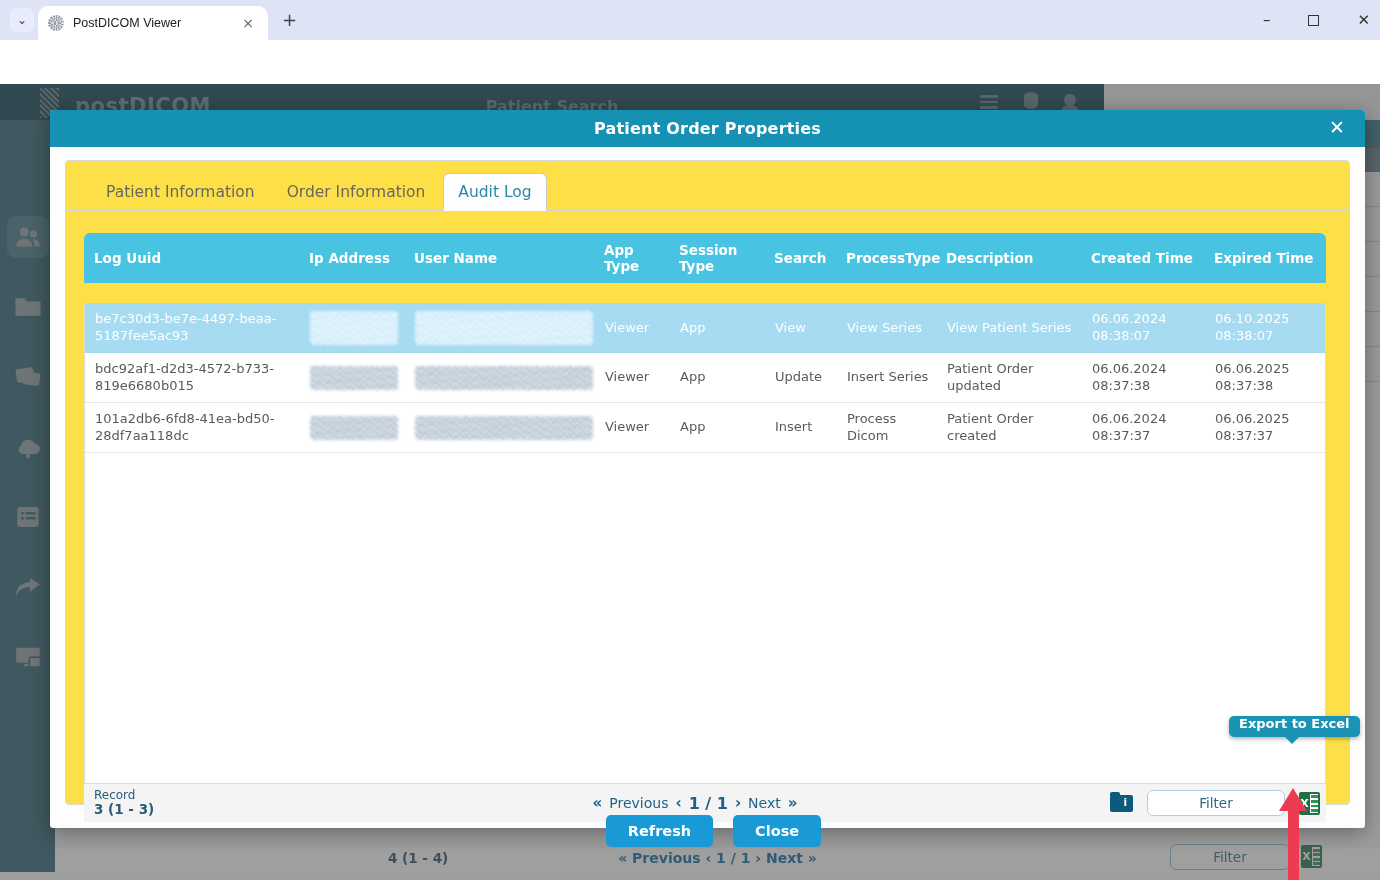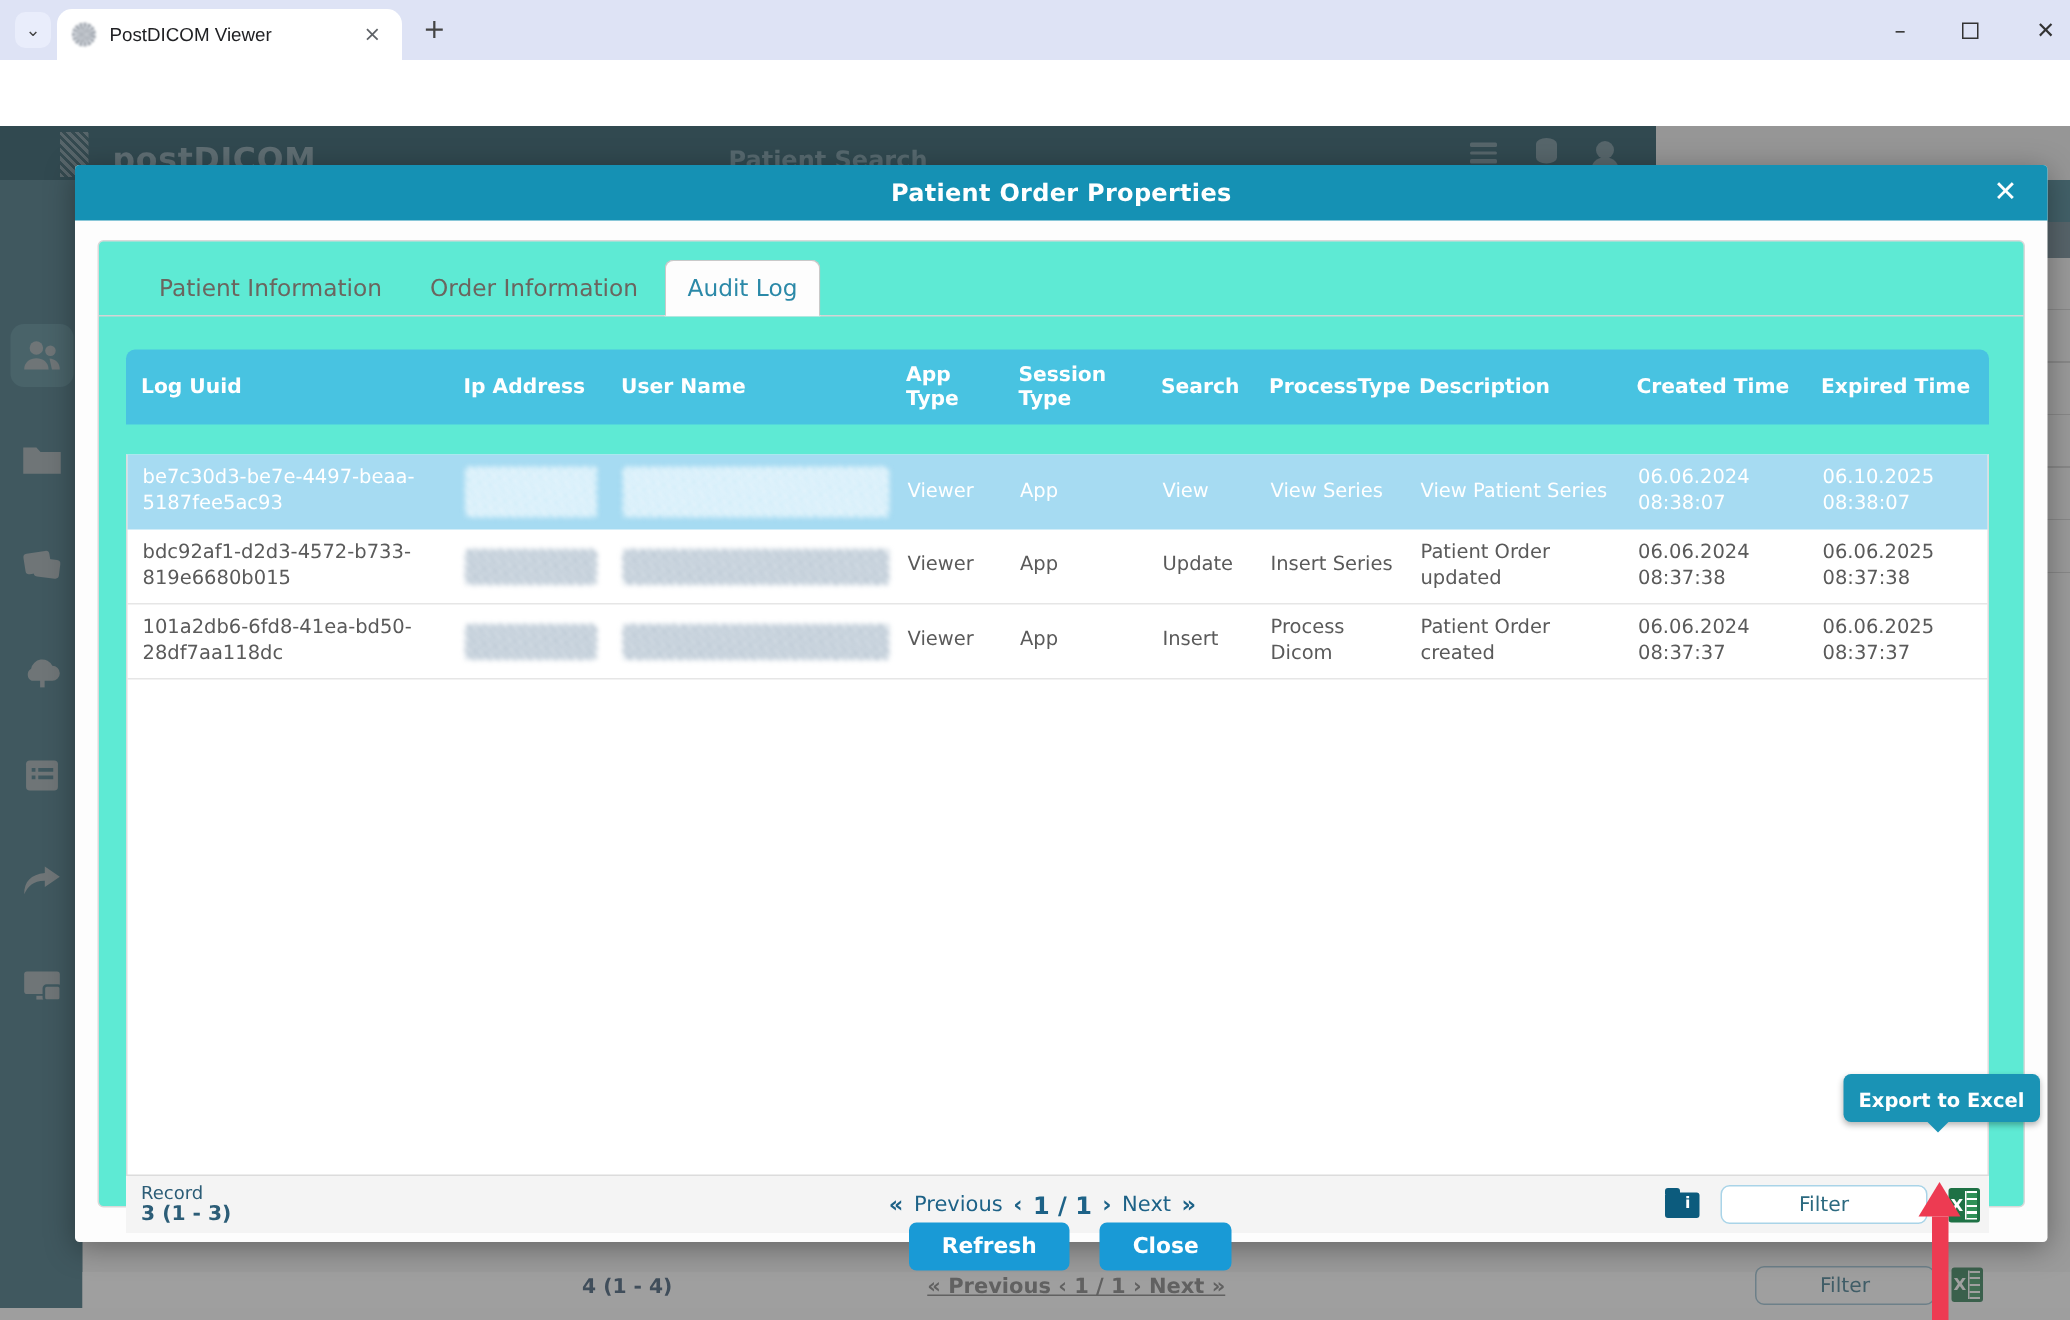--- a/index.html
+++ b/index.html
@@ -59,35 +59,35 @@
   .sb-active { position:absolute; left:7px; width:42px; height:42px; background:#3e7886; border-radius:9px;
     display:flex; align-items:center; justify-content:center; }
   .sb-active svg { width:30px; height:30px; fill:#93a0a5; }
   .bg-band1 { position:absolute; left:55px; top:36px; right:0; height:28px; background:#2f7183; }
   .bg-band2 { position:absolute; left:55px; top:64px; right:0; height:24px; background:#5e7b88; }
   .bg-rows { position:absolute; left:55px; top:88px; right:0; height:210px; background:#f2f2f2;
     background-image:repeating-linear-gradient(#f2f2f2 0 34px, #c9c9c9 34px 35px); }
   .bg-white { position:absolute; left:55px; top:298px; right:0; bottom:32px; background:#f4f4f4; }
   .bg-footer { position:absolute; left:55px; bottom:8px; right:0; height:24px; background:#fdfdfd; }
   .bg-rec { position:absolute; left:333px; top:2px; font-size:13.5px; font-weight:bold; color:#2c4a66; }
-  .bg-pag { position:absolute; left:0; right:0; top:2px; text-align:center; font-size:14px; font-weight:bold; color:#737373;text-decoration:underline; }
+  .bg-pag { position:absolute; left:0; right:0; top:2px; text-align:center; font-size:14px; font-weight:bold; color:#0369a1; }
   .bg-filter { position:absolute; right:90px; top:-4px; width:120px; height:26px; border:1.5px solid #8fb8cc;
     border-radius:6px; text-align:center; font-size:13.5px; color:#2c6a80; padding-top:4px; background:#fdfdfd; }
   .bg-strip { position:absolute; left:0; bottom:0; right:0; height:8px; background:#fbfbfb; }
   #dim-overlay { position:absolute; left:0; top:84px; width:1380px; height:796px; background:rgba(82,82,82,.55); z-index:5; }
 
   
   #modal { position:absolute; left:50px; top:110px; width:1315px; height:718px; background:#fdfdfd;
     border-radius:3px; z-index:10; box-shadow:0 4px 20px rgba(0,0,0,.35); }
   .modal-header { height:37px; background:#1591b4; border-radius:3px 3px 0 0; position:relative;
     display:flex; align-items:center; justify-content:center; }
   .modal-title { color:#fff; font-size:16px; font-weight:600; letter-spacing:.2px; }
   .modal-x { position:absolute; right:16px; top:6px; color:#fff; font-size:19px; font-weight:300; padding:0 4px; }
   .tab-container { position:absolute; left:15px; right:15px; top:50px; height:645px; border:1px solid #d9d9d9;
-    border-radius:4px; background:#5eead4; }
+    border-radius:4px; background:#fde047; }
   .tabs-row { padding:12px 0 0 26px; border-bottom:1px solid #d4d4d4; display:flex; align-items:flex-end; gap:4px; }
   .tab { font-size:15.5px; color:#6b655f; padding:9px 14px; }
   .tab.active { border:1px solid #c9c9c9; border-bottom:1px solid #fdfdfd; margin-bottom:-1px;
     border-radius:6px 6px 0 0; background:#fdfdfd; color:#2b89a8; }
   .panel { padding:22px 18px 0 18px; }
 
   .grid-table { width:1242px; }
   .trow { display:grid; grid-template-columns:215px 105px 190px 75px 95px 72px 100px 145px 123px 122px; align-items:center; }
   .thead { background:#48c3e1; border-radius:6px 6px 0 0; min-height:36px; color:#fff; font-weight:600; font-size:13.5px; }
   .thead > div { padding:9px 4px 9px 10px; }
@@ -122,21 +122,21 @@
   .xl-icon { width:21px; height:23px; background:#1e7145; border-radius:2px; display:flex; }
   .xl-icon .x { width:11px; color:#fff; font-weight:bold; font-size:11px; text-align:center; line-height:23px; }
   .xl-icon .sheet { flex:1; margin:2px 2px 2px 0; background:repeating-linear-gradient(#fff 0 1.5px, #2f9158 1.5px 4.5px); border-left:1px solid #fff; }
 
   .btn-row { position:absolute; left:0; right:0; top:705px; display:flex; justify-content:center; gap:20px;margin-left:12px; }
   .btn { background:#199ad6; color:#fff; font-size:14.5px; font-weight:600; border:none; border-radius:5px;
     padding:8px 22px; font-family:"DejaVu Sans", sans-serif; }
 
   
   #export-tooltip { position:absolute; left:1229px; top:716px; background:#1a93b5; color:#fff; font-size:13px;
-    font-weight:bold; padding:11px 10px 6px; border-radius:5px; z-index:40; box-shadow:0 2px 4px rgba(0,0,0,.3); }
+    font-weight:bold; padding:0 10px 6px; border-radius:5px; z-index:40; box-shadow:0 2px 4px rgba(0,0,0,.3); }
   #export-tooltip::after { content:''; position:absolute; left:55px; bottom:-7px; border-left:8px solid transparent;
     border-right:8px solid transparent; border-top:8px solid #1a93b5; }
   #red-arrow { position:absolute; left:1279px; top:788px; width:28px; height:92px; z-index:40; }
   #red-arrow .head { width:0; height:0; border-left:14px solid transparent; border-right:14px solid transparent;
     border-bottom:23px solid #ed3b52; }
   #red-arrow .shaft { width:11px; height:69px; background:#ed3b52; margin-left:8.5px; }
 </style>
 </head>
 <body>
 

